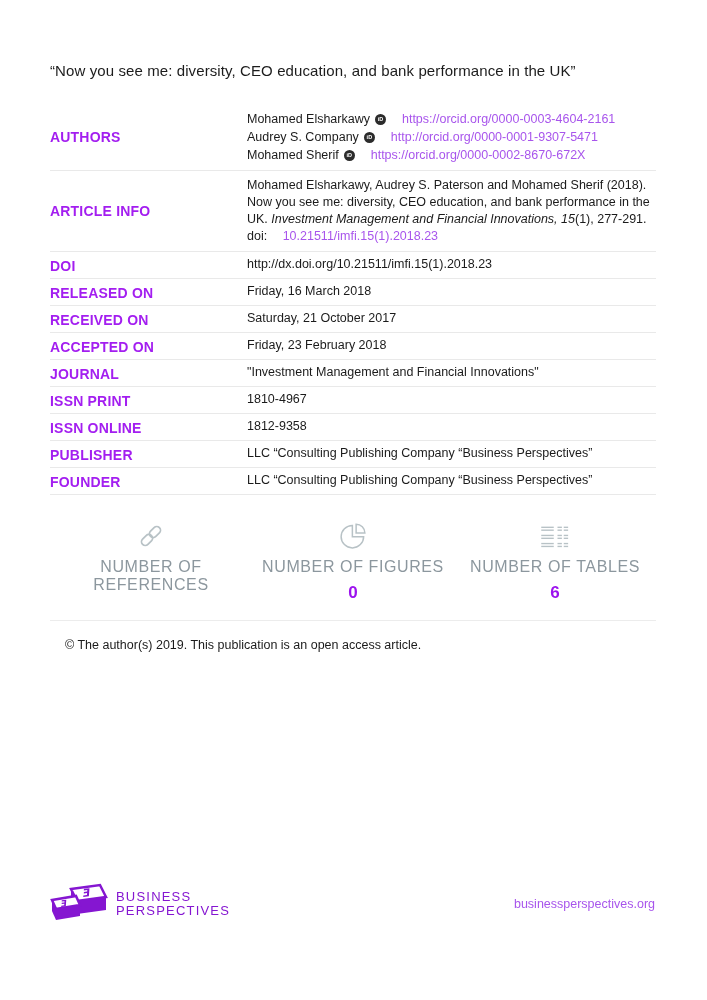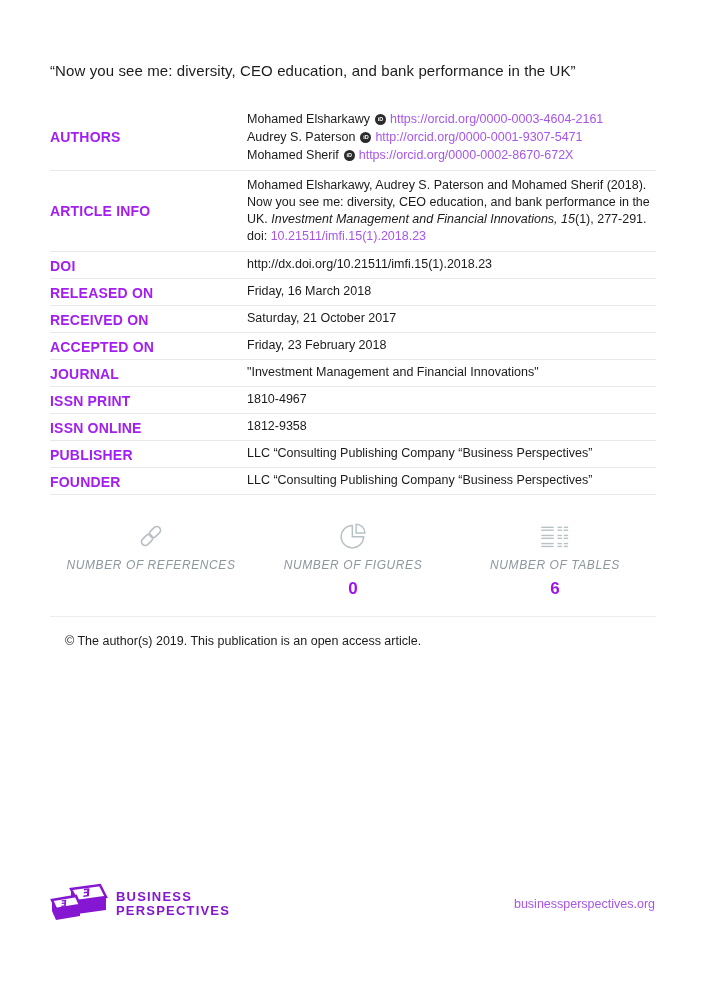--- a/index.html
+++ b/index.html
@@ -7,42 +7,42 @@
         font-family:"Liberation Sans",sans-serif;color:#1b1b1b;}
   .content{position:absolute;left:50px;top:0;width:606px;}
   .title{margin-top:62px;font-size:15px;font-weight:400;color:#1c1c1c;letter-spacing:.1px;}
   .meta{margin-top:25px;}
   .row{display:flex;border-bottom:1px solid #e9e9e9;padding:4px 0;}
   .row .label{width:197px;flex:none;color:#a31ef0;font-weight:bold;font-size:14px;
               letter-spacing:.2px;padding-top:2px;}
   .row .value{flex:1;font-size:12.5px;line-height:17px;color:#1b1b1b;}
   .row.tall{padding:6px 0;}
   .row.tall .label{align-self:center;padding-top:0;}
-  .plink{color:#a855ec;text-decoration:none;cursor:pointer;}
+  .plink{color:#a855ec;text-decoration:none;cursor:pointer;margin-left:12px;}
   .author-line{display:flex;align-items:center;line-height:18px;white-space:nowrap;}
   .orcid{display:inline-flex;align-items:center;justify-content:center;width:11px;height:11px;
          border-radius:50%;background:#2b2b2b;color:#fff;font-size:5.5px;font-weight:bold;
          margin:0 4px 0 5px;flex:none;}
   .cc-badge{display:inline-flex;align-items:center;background:#000;border:1px solid #9a9a9a;
             border-radius:2px;height:13px;padding:0 14px 0 2px;margin:1px 0 2px 0;}
   .cc-circle{display:inline-flex;align-items:center;justify-content:center;width:9px;height:9px;
              border:1px solid #fff;border-radius:50%;color:#fff;font-size:5px;font-weight:bold;
              margin-right:4px;}
   .cc-text{color:#e8e8e8;font-size:6.5px;font-weight:bold;letter-spacing:.5px;}
   .stats{display:flex;margin-top:22px;}
   .stat{flex:1;text-align:center;}
   .stat-icon{height:34px;display:flex;align-items:flex-end;justify-content:center;}
-  .stat-label{margin-top:7px;font-size:12px;color:#8c979e;letter-spacing:.6px;font-style:italic;}
+  .stat-label{margin-top:7px;font-size:16px;color:#8c979e;letter-spacing:.6px;}
   .stat-value{margin-top:7px;font-size:17px;font-weight:bold;color:#9c12ee;}
   .divider{border-bottom:1px solid #ececec;margin-top:17px;}
   .copyright{margin-top:17px;padding-left:15px;font-size:12.5px;color:#1b1b1b;}
   .footer{position:absolute;left:50px;right:52px;bottom:24px;display:flex;
           align-items:center;justify-content:space-between;}
   .brand{display:flex;align-items:center;cursor:pointer;}
-  .brand-text{margin-left:8px;color:#8516d1;font-weight:bold;font-size:13px;
+  .brand-text{margin-left:8px;color:#8516d1;font-weight:normal;font-size:13px;
               line-height:14px;letter-spacing:1.2px;}
   .site{font-size:12.5px;}
   .it{font-style:italic;}
 </style>
 </head>
 <body>
 
 <div class="page">
   <div class="content">
 
@@ -52,21 +52,21 @@
 
       <div class="row tall">
         <div class="label">AUTHORS</div>
         <div class="value">
           <div class="author-line">
             <span>Mohamed Elsharkawy</span>
             <span class="orcid">iD</span>
             <a class="plink">https://orcid.org/0000-0003-4604-2161</a>
           </div>
           <div class="author-line">
-            <span>Audrey S. Paterson</span>
+            <span>Audrey S. Company</span>
             <span class="orcid">iD</span>
             <a class="plink">http://orcid.org/0000-0001-9307-5471</a>
           </div>
           <div class="author-line">
             <span>Mohamed Sherif</span>
             <span class="orcid">iD</span>
             <a class="plink">https://orcid.org/0000-0002-8670-672X</a>
           </div>
         </div>
       </div>

